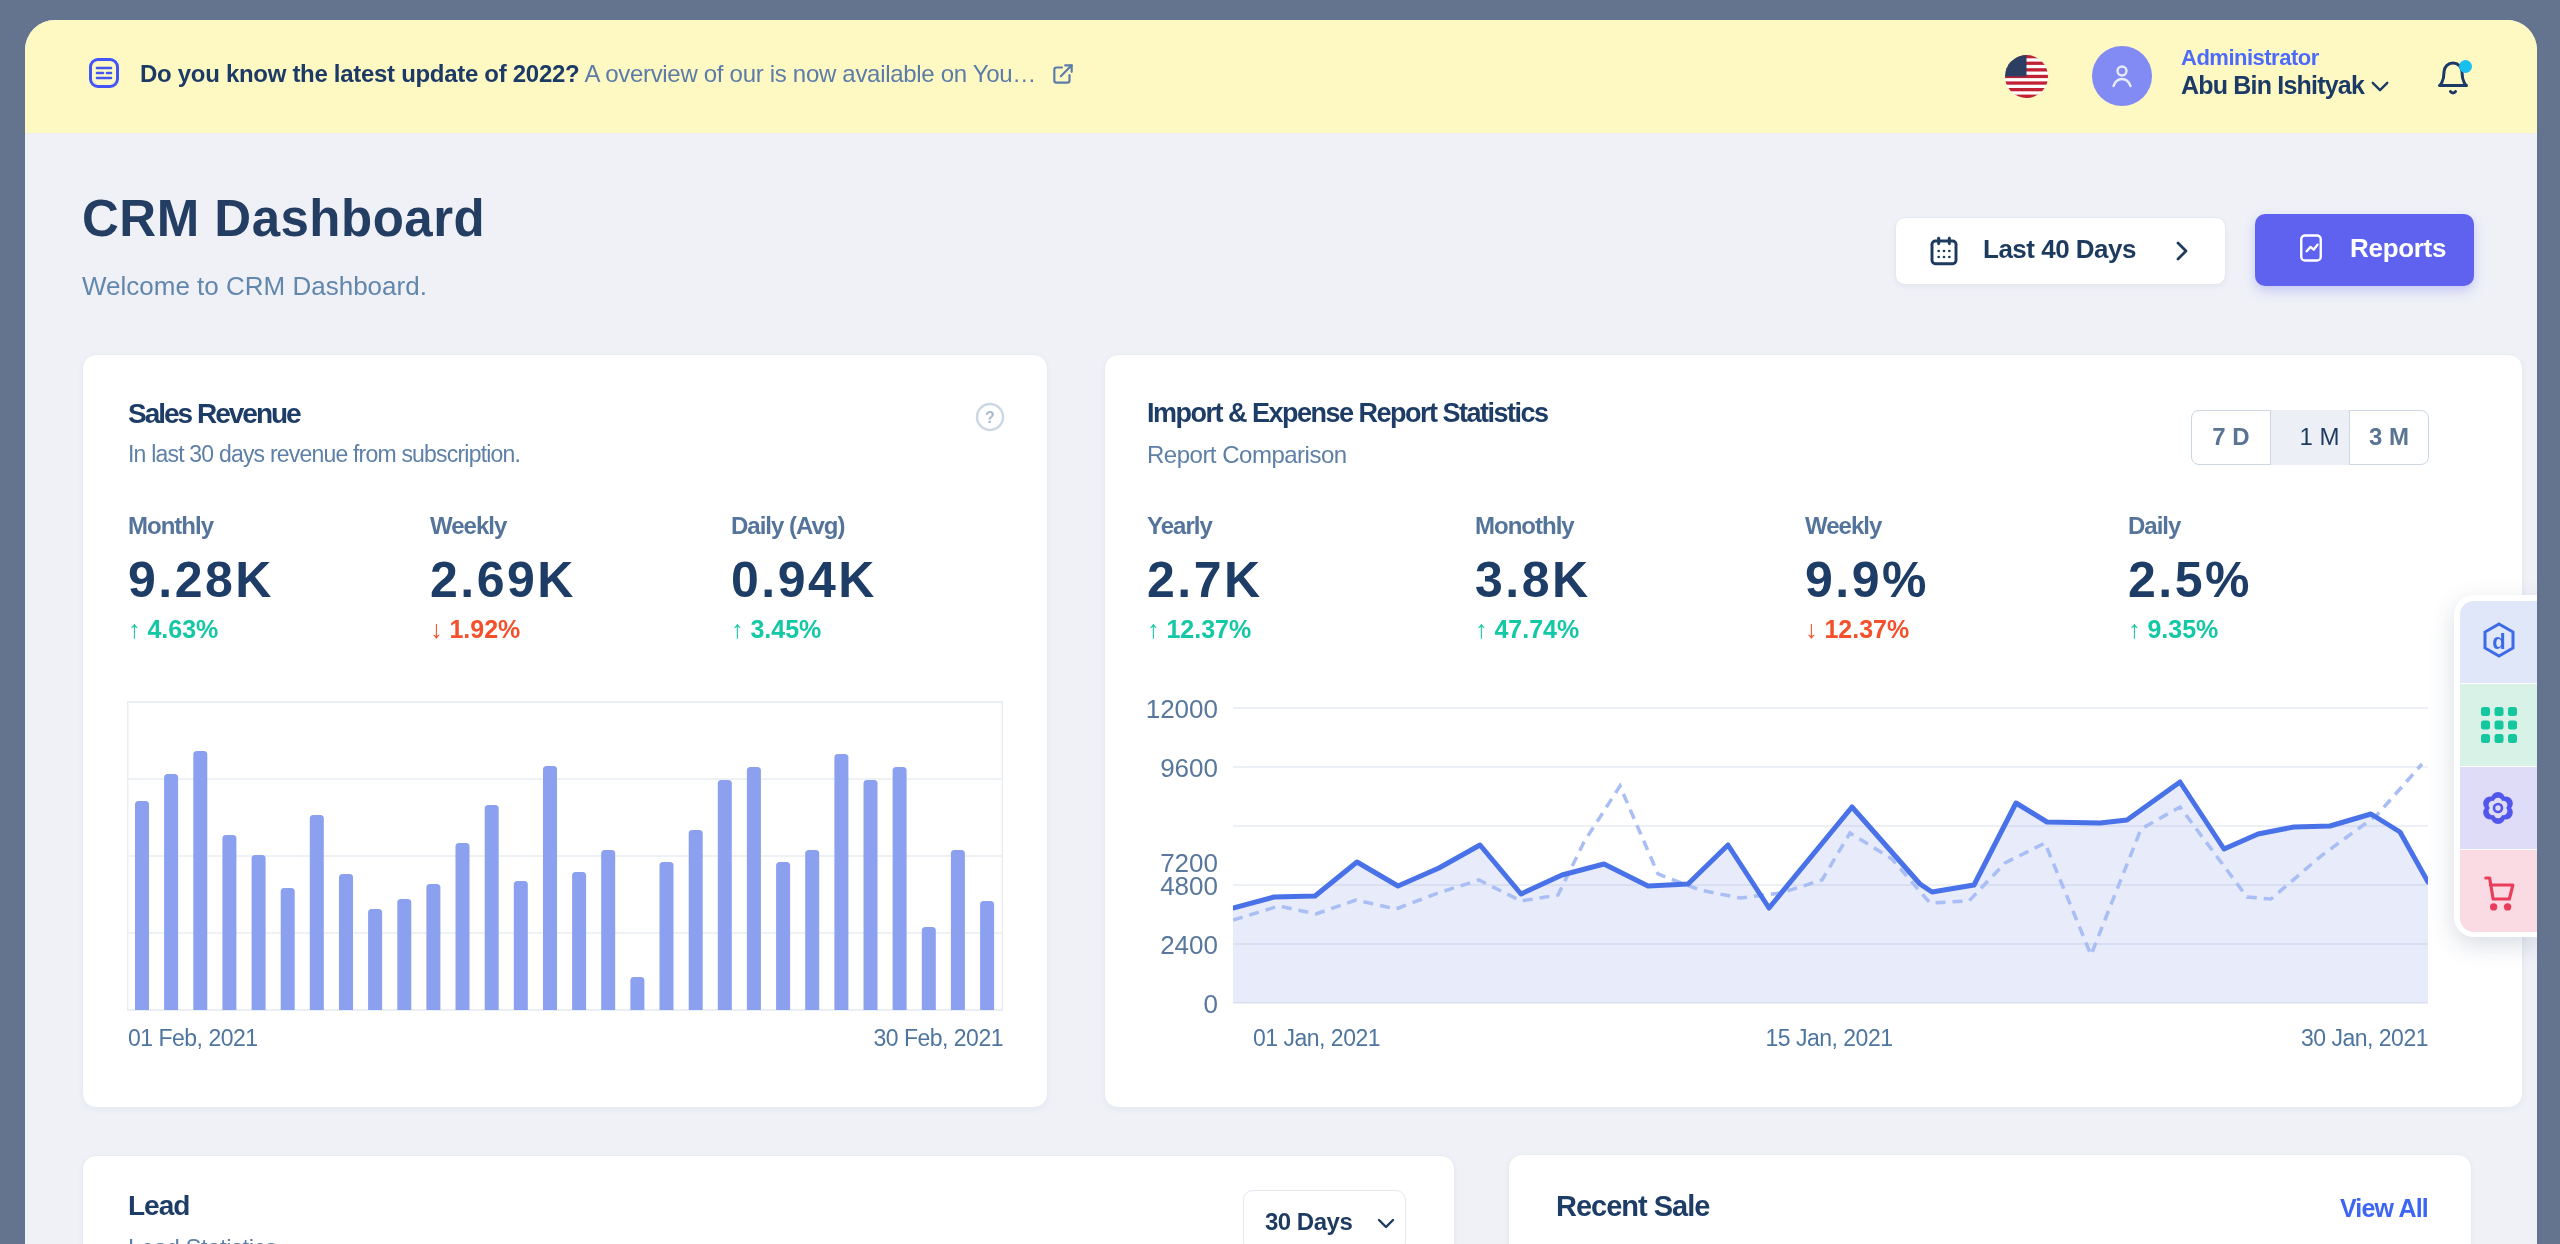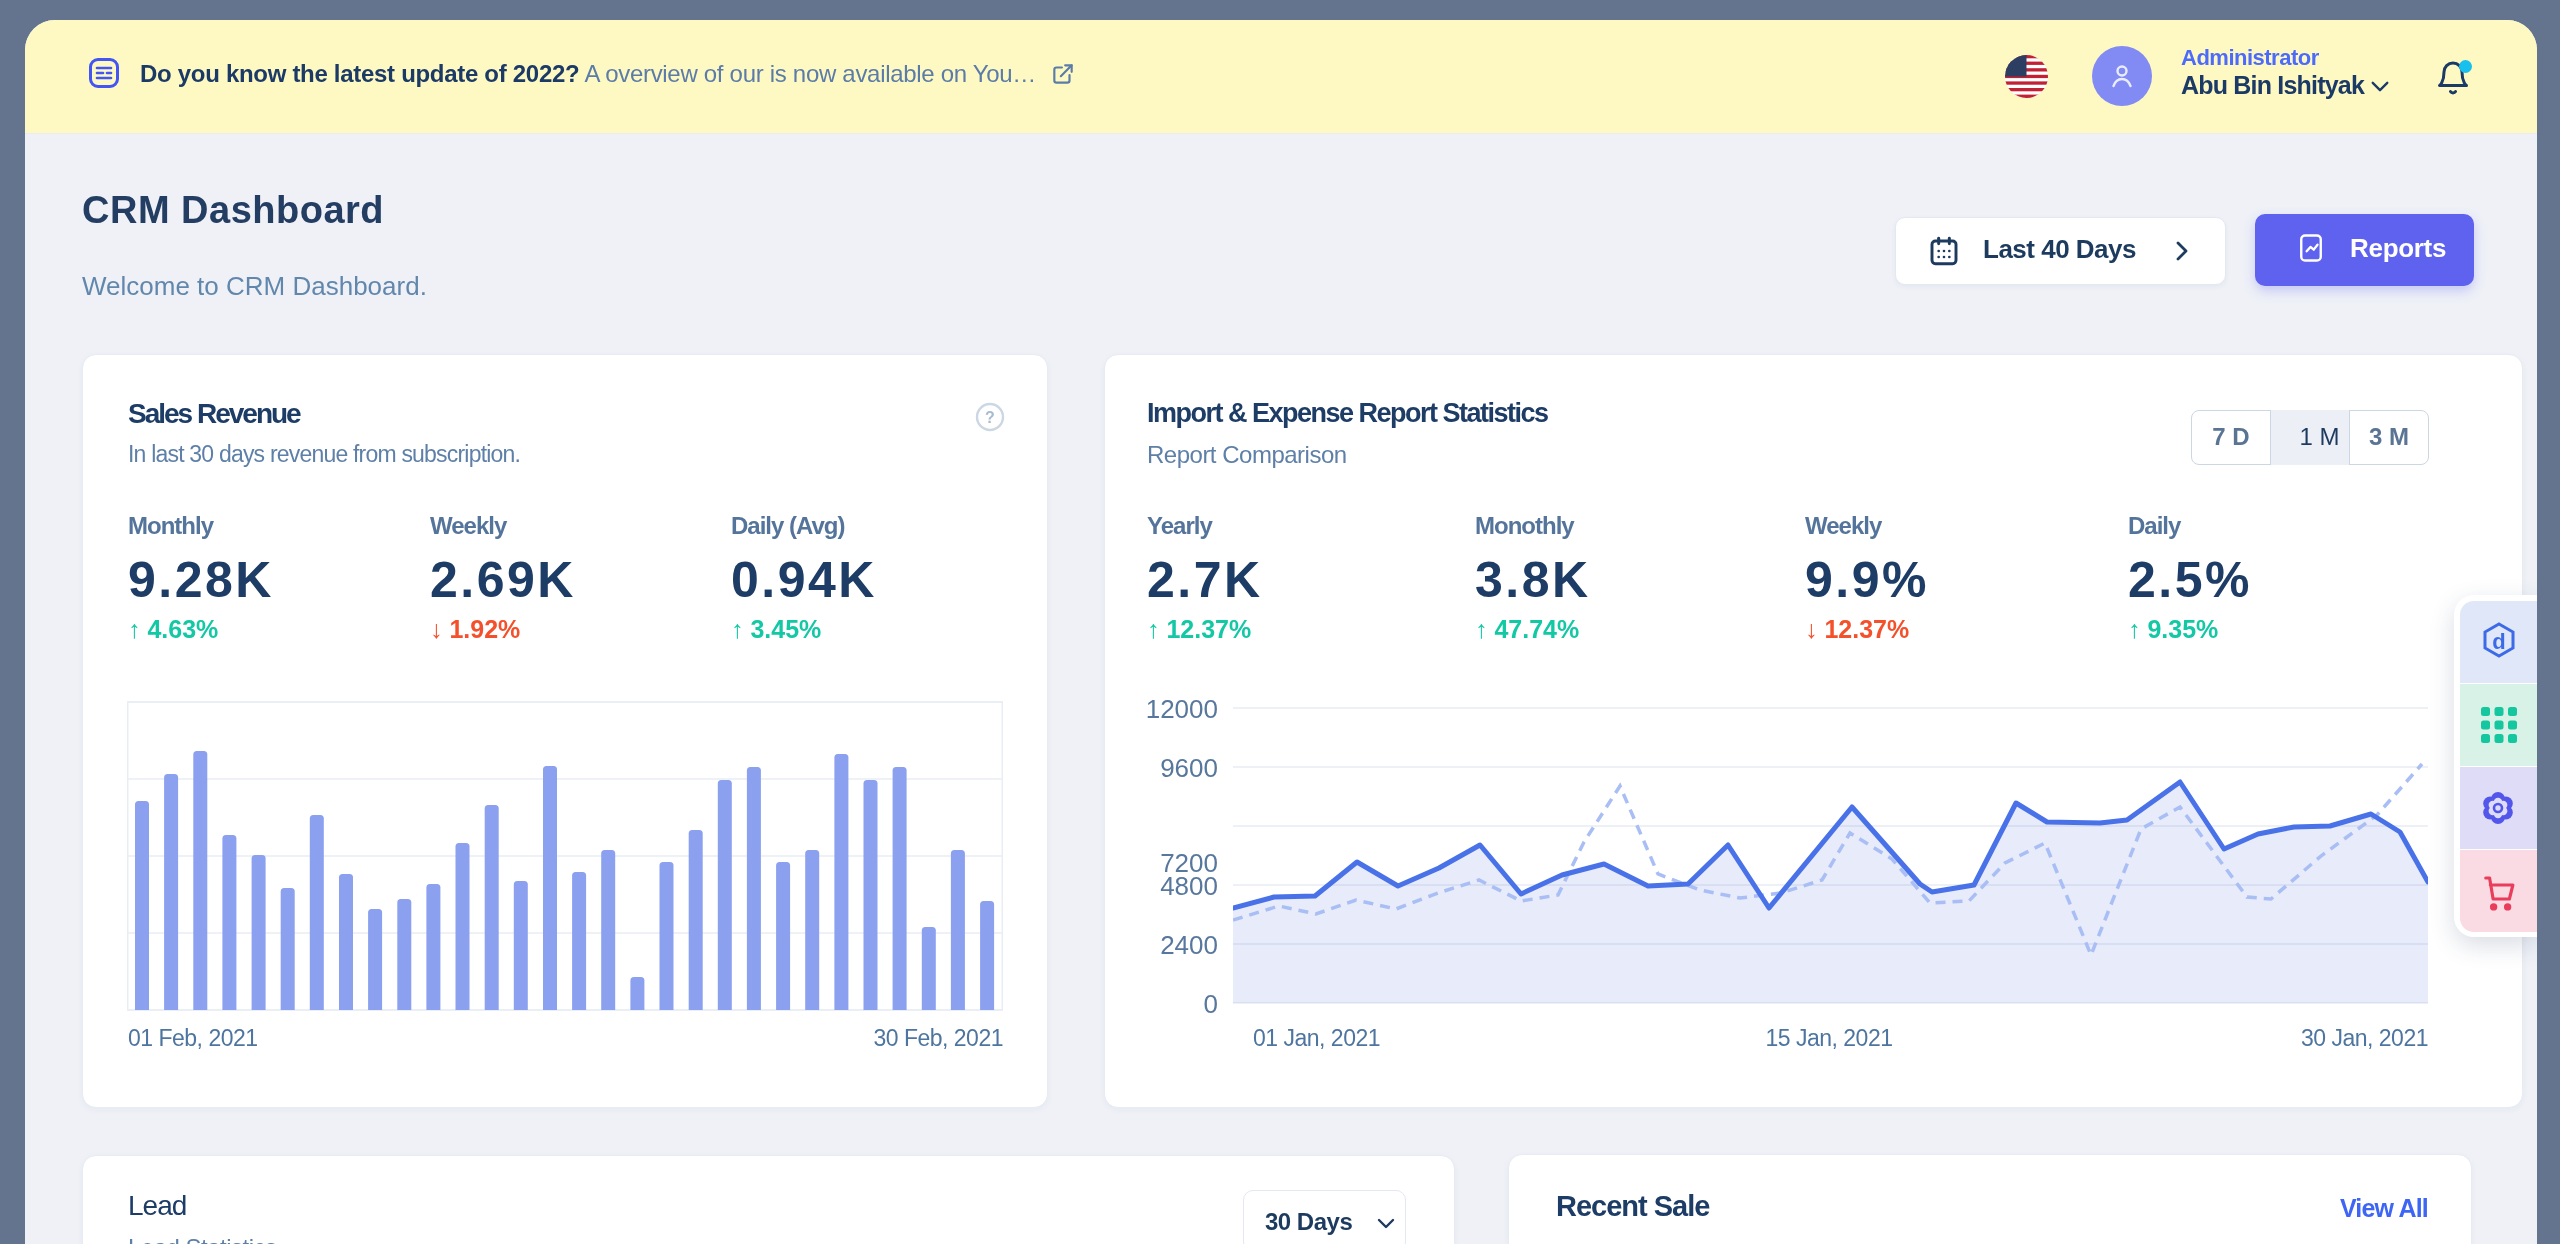--- a/index.html
+++ b/index.html
@@ -65,21 +65,21 @@
         <path d="M3 3l8 8 8-8"></path>
       </svg>
 
     <svg class="abs" style="left:2410px;top:38px" width="36" height="40" viewBox="0 0 24 26" fill="none" stroke="#1c3a66" stroke-width="2" stroke-linecap="round" stroke-linejoin="round">
       <path d="M18 9a6 6 0 0 0-12 0c0 7-3 9-3 9h18s-3-2-3-9"></path>
       <path d="M10.3 22a2 2 0 0 0 3.4 0"></path>
     </svg>
     <div class="abs" style="left:2434px;top:40px;width:13px;height:13px;border-radius:50%;background:#19c0ee"></div>
   </div>
 
-  <div class="abs" style="left:57px;top:169px;font-size:38px;font-weight:bold;color:#243e63;letter-spacing:.5px">CRM Dashboard</div>
+  <div class="abs" style="left:57px;top:169px;font-size:51px;font-weight:bold;color:#243e63;letter-spacing:.5px">CRM Dashboard</div>
   <div class="abs" style="left:57px;top:251px;font-size:26px;color:#6287ad">Welcome to CRM Dashboard.</div>
 
   <div class="abs" style="left:1870px;top:197px;width:331px;height:68px;background:#fff;border:1px solid #e3e8f1;border-radius:10px;box-shadow:0 2px 5px rgba(30,55,90,.05)"></div>
   <svg class="abs" style="left:1903px;top:215px" width="32" height="32" viewBox="0 0 24 24" fill="none" stroke="#1d3a5f" stroke-width="2.2" stroke-linecap="round" stroke-linejoin="round">
     <rect x="3" y="4.5" width="18" height="17" rx="2.5"></rect>
     <line x1="8" y1="2.5" x2="8" y2="6.5"></line>
       <line x1="16" y1="2.5" x2="16" y2="6.5"></line>
     <circle cx="8" cy="12" r="1" fill="#1d3a5f" stroke="none"></circle>
       <circle cx="12" cy="12" r="1" fill="#1d3a5f" stroke="none"></circle>
       <circle cx="16" cy="12" r="1" fill="#1d3a5f" stroke="none"></circle>
@@ -204,21 +204,21 @@
 <line x1="0" y1="303" x2="1195" y2="303" stroke="#e7ecf3" stroke-width="1.5"></line>
     <polygon points="0,208.0 41,197.0 82,196.0 124,162.0 165,186.0 206,168.0 247,145.0 288,194.0 329,175.0 371,164.0 415,186.0 455,184.0 495,145.0 536,208.0 619,107.0 687,184.0 699,192.0 741,185.0 783,103.0 814,122.0 867,123.0 894,120.0 947,82.0 991,149.0 1025,134.0 1061,127.0 1097,126.0 1138,114.0 1167,132.0 1195,182.0 1195,303 0,303" fill="rgba(124,143,230,0.18)"></polygon>
     <polyline points="0,220.0 46,206.0 83,214.0 123,200.0 163,209.0 205,193.0 246,180.0 288,201.0 325,195.0 351,142.0 387,86.0 425,174.0 467,190.0 507,198.0 548,193.0 589,180.0 617,133.0 659,159.0 697,203.0 736,201.0 772,163.0 812,143.0 858,255.0 908,129.0 947,107.0 1014,197.0 1038,199.0 1088,156.0 1144,115.0 1189,64.0" fill="none" stroke="#a9bef4" stroke-width="3.5" stroke-dasharray="10 7"></polyline>
     <polyline points="0,208.0 41,197.0 82,196.0 124,162.0 165,186.0 206,168.0 247,145.0 288,194.0 329,175.0 371,164.0 415,186.0 455,184.0 495,145.0 536,208.0 619,107.0 687,184.0 699,192.0 741,185.0 783,103.0 814,122.0 867,123.0 894,120.0 947,82.0 991,149.0 1025,134.0 1061,127.0 1097,126.0 1138,114.0 1167,132.0 1195,182.0" fill="none" stroke="#4a72e8" stroke-width="5" stroke-linejoin="round" stroke-linecap="round"></polyline>
   </svg>
   <div class="abs" style="left:1228px;top:1005px;font-size:23px;letter-spacing:-0.5px;color:#4e759f">01 Jan, 2021</div>
   <div class="abs" style="left:1699px;top:1005px;width:210px;text-align:center;font-size:23px;letter-spacing:-0.5px;color:#4e759f">15 Jan, 2021</div>
   <div class="abs" style="left:2243px;top:1005px;width:160px;text-align:right;font-size:23px;letter-spacing:-0.5px;color:#4e759f">30 Jan, 2021</div>
 
   <div class="card" style="left:57px;top:1135px;width:1373px;height:160px"></div>
-  <div class="abs" style="left:103px;top:1170px;font-size:28px;letter-spacing:-1px;font-weight:normal;color:#1d3c66">Lead</div>
+  <div class="abs" style="left:103px;top:1170px;font-size:28px;letter-spacing:-1px;font-weight:bold;color:#1d3c66">Lead</div>
   <div class="abs" style="left:103px;top:1214px;font-size:24px;letter-spacing:-0.5px;color:#5e80a8">Lead Statistics</div>
   <div class="abs" style="left:1218px;top:1170px;width:163px;height:62px;background:#fff;border:1px solid #e3e8f1;border-radius:10px"></div>
   <div class="abs" style="left:1240px;top:1188px;font-size:24px;letter-spacing:-0.5px;font-weight:bold;color:#1d3a5f">30 Days</div>
   <svg class="abs" style="left:1352px;top:1198px" width="18" height="12" viewBox="0 0 18 12" fill="none" stroke="#1d3a5f" stroke-width="2.4" stroke-linecap="round" stroke-linejoin="round">
       <path d="M2 2l7 7 7-7"></path>
     </svg>
 
   <div class="card" style="left:1483px;top:1134px;width:964px;height:160px"></div>
   <div class="abs" style="left:1531px;top:1170px;font-size:29px;letter-spacing:-1px;font-weight:bold;color:#1d3c66">Recent Sale</div>
   <div class="abs" style="left:2255px;top:1174px;width:148px;text-align:right;font-size:25px;letter-spacing:-0.8px;font-weight:bold;color:#3e66f4">View All</div>

